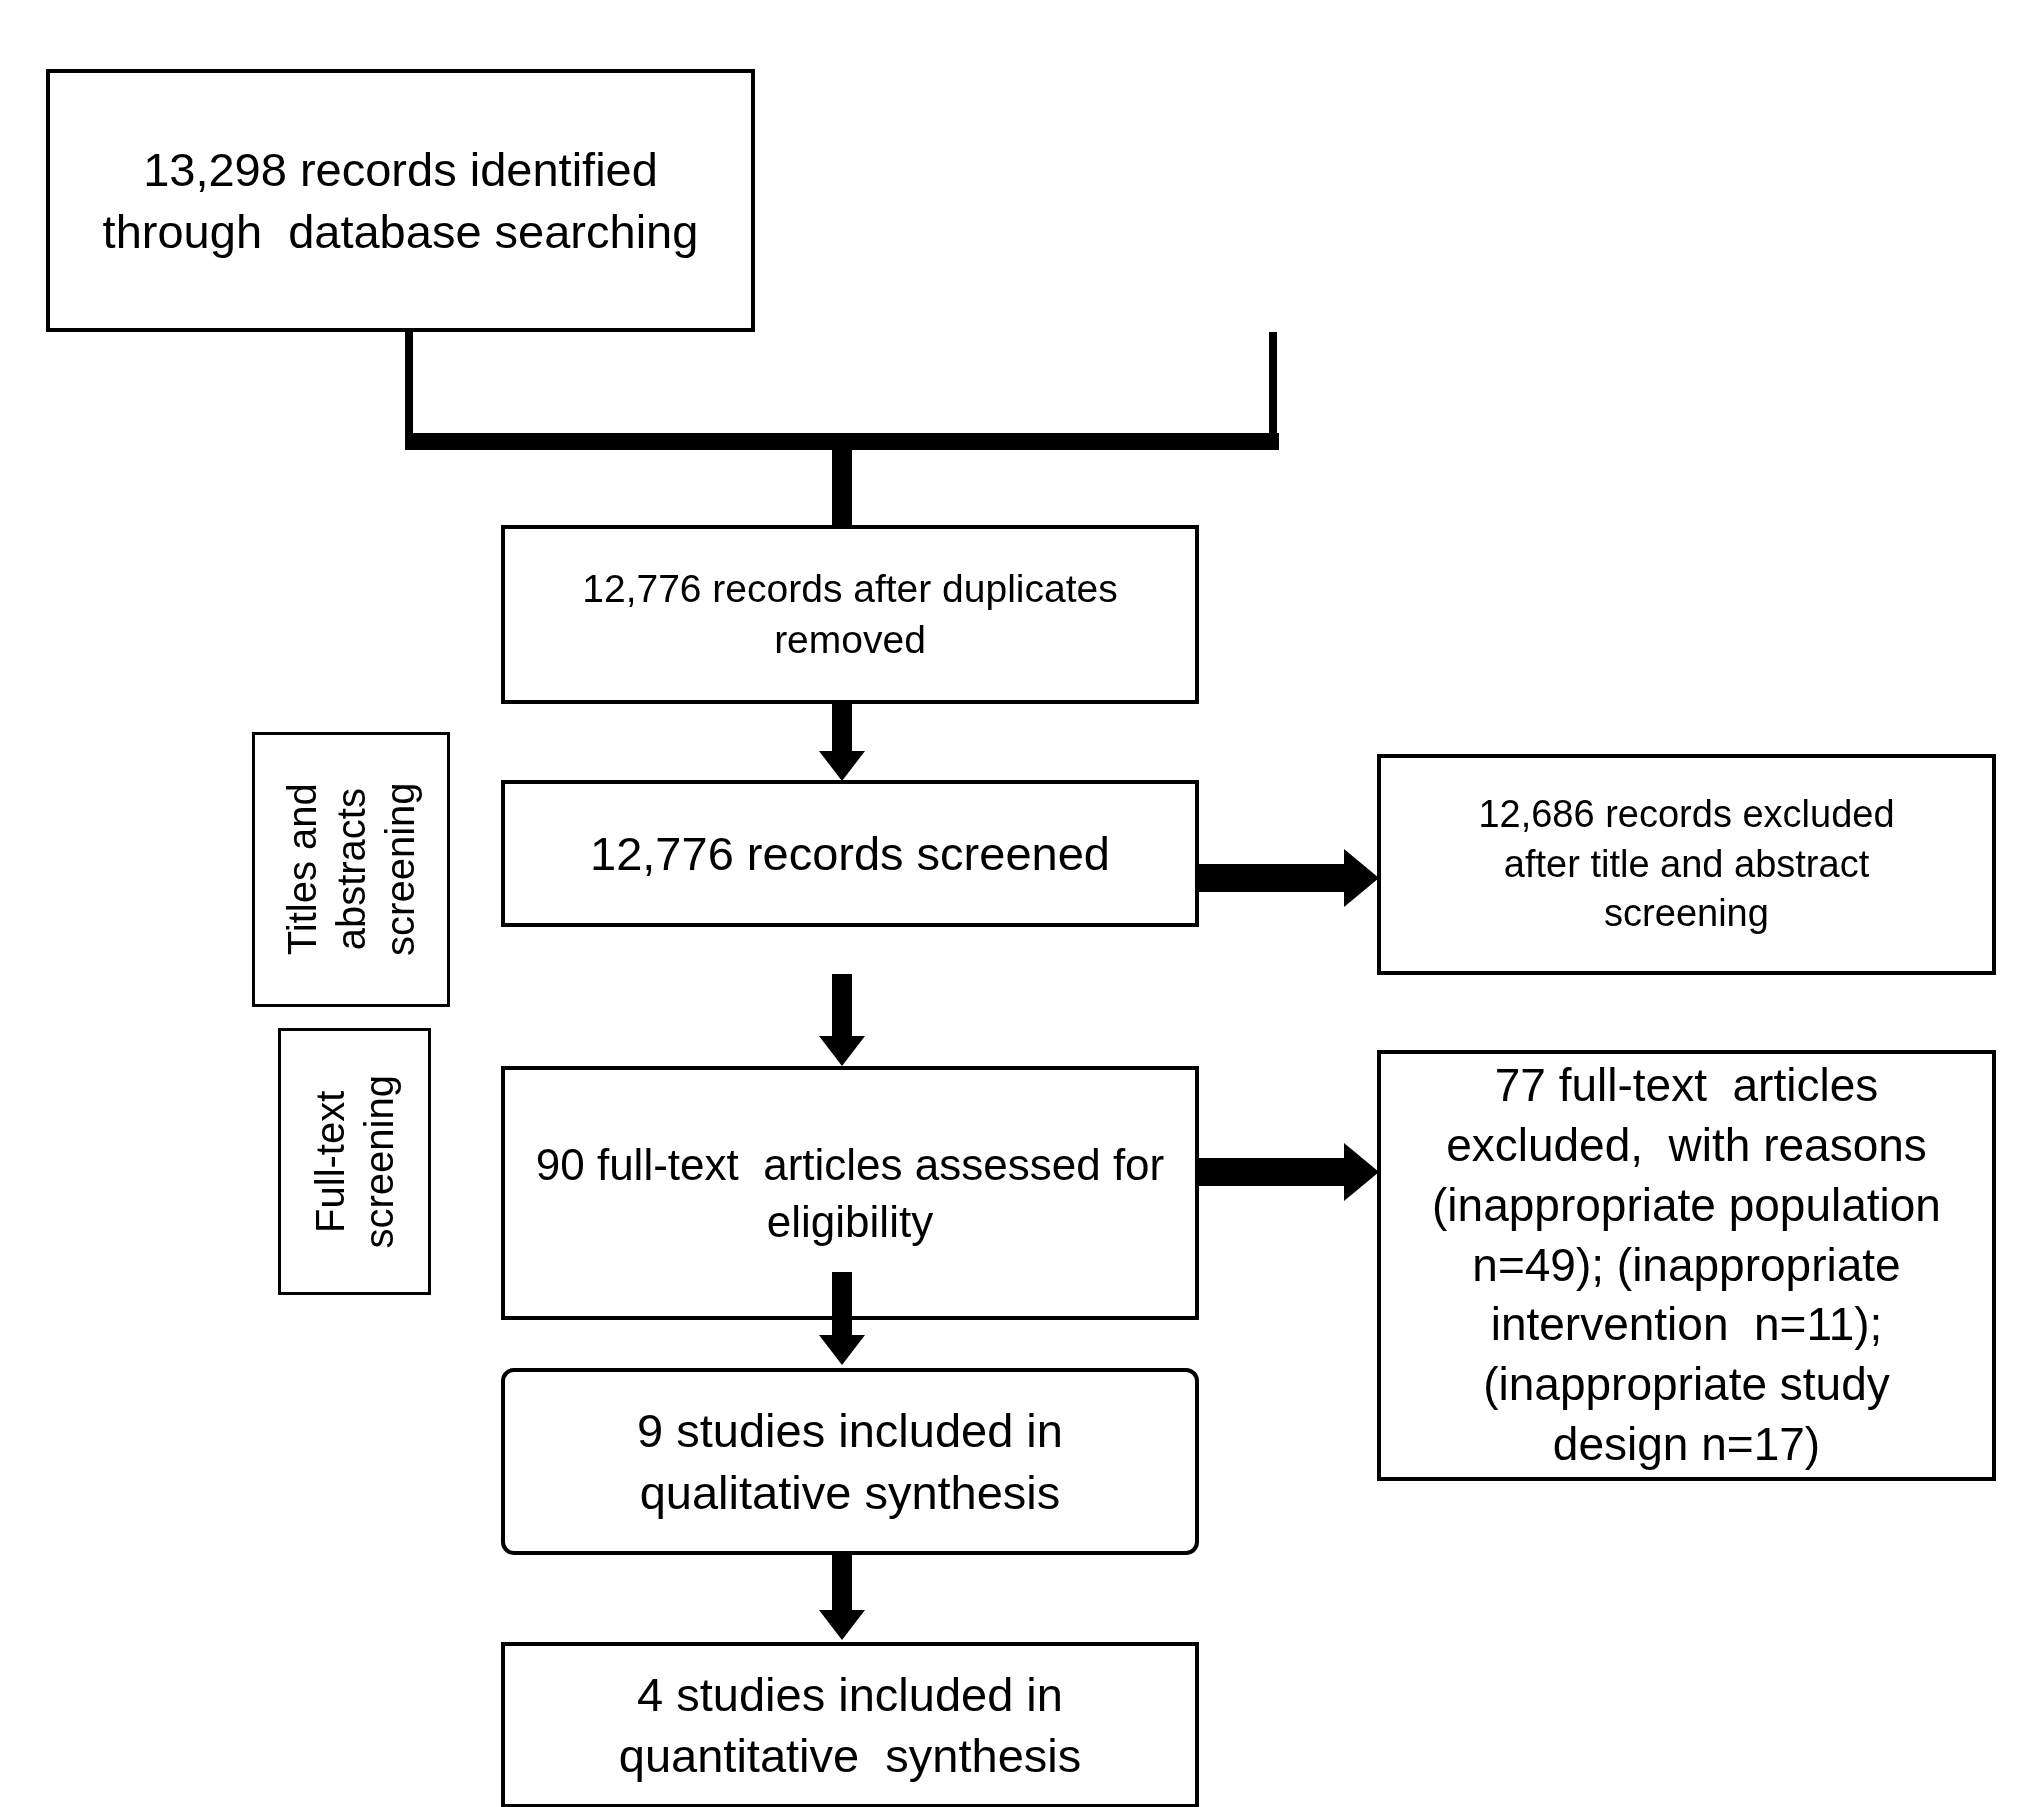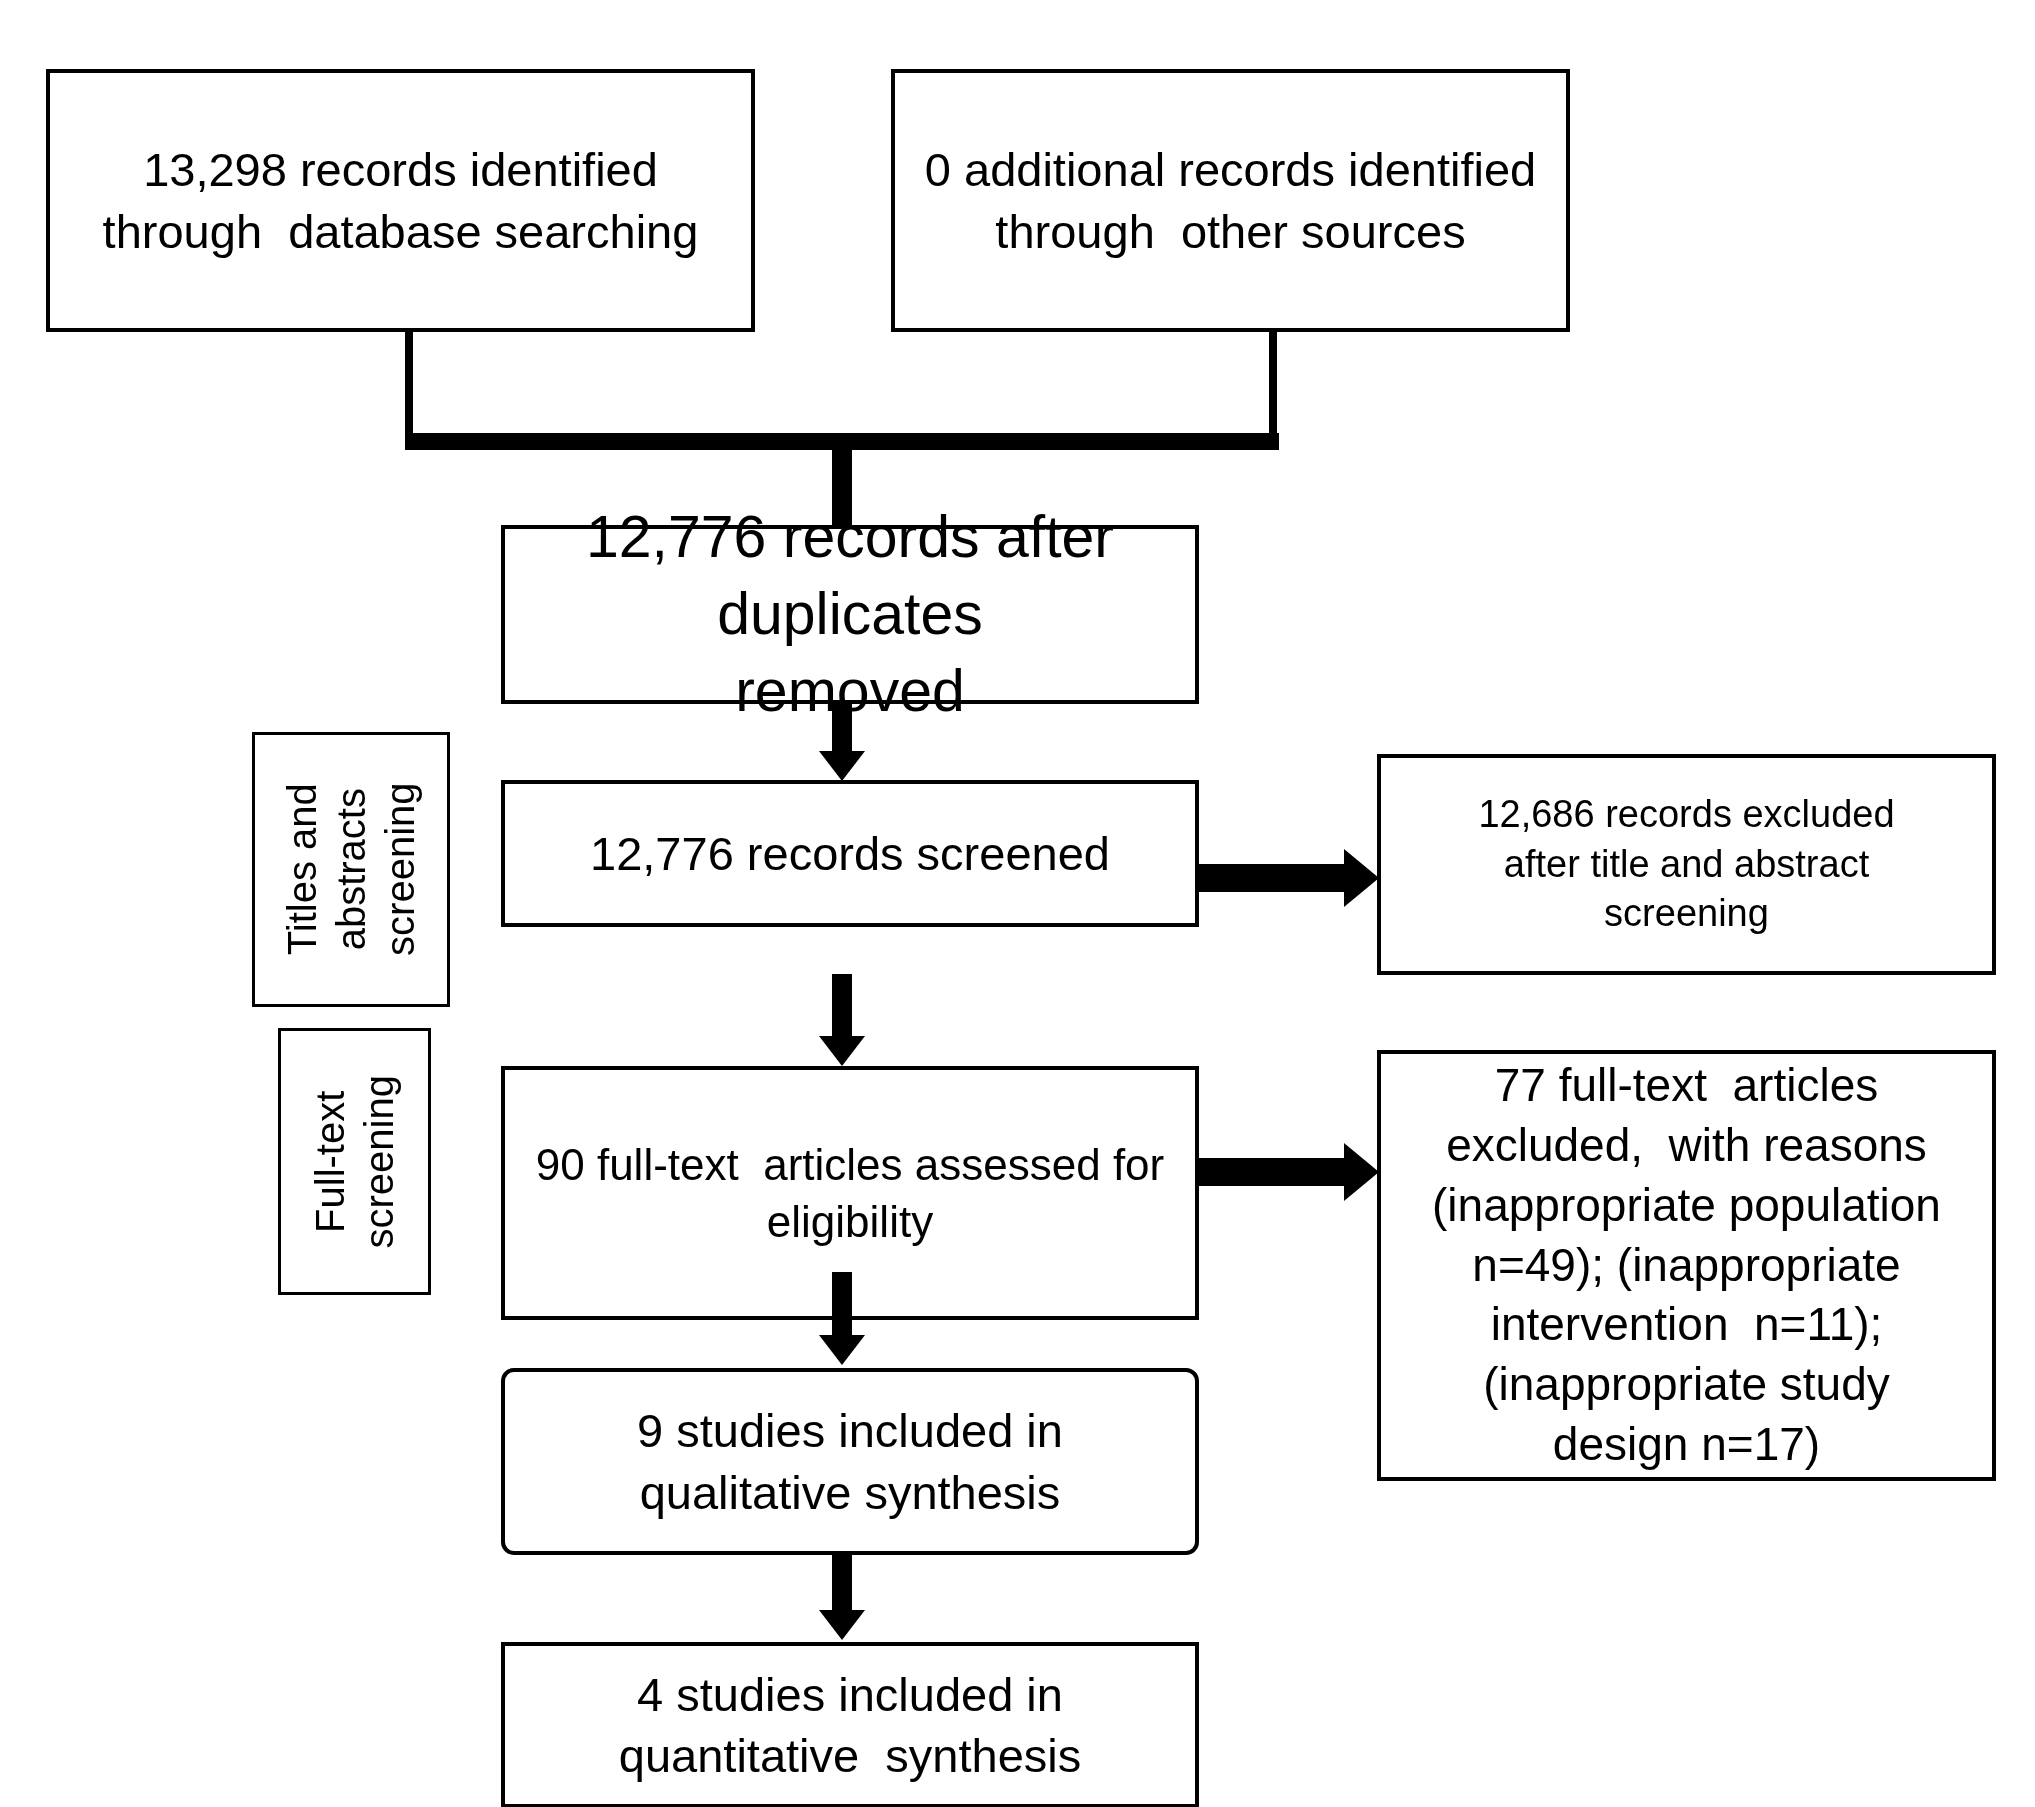--- a/index.html
+++ b/index.html
@@ -96,35 +96,31 @@
 </head>
 <body>
 
 <div id="diagram">
 
   <div class="box" style="left:46px; top:69px; width:709px; height:263px; font-size:47px;">
     <span class="box-txt">13,298 records identified
 through  database searching</span>
   </div>
 
-  <div class="box" style="left:891px; top:69px; width:679px; height:263px; font-size:47px;">
-    <span class="box-txt">0 additional records identified
-through  other sources</span>
-  </div>
 
   <div class="thin-v" style="left:405px; top:332px; width:7.6px; height:107px;"></div>
 
   <div class="thin-v" style="left:1269px; top:332px; width:7.6px; height:107px;"></div>
 
   <div class="hline" style="left:405px; top:433px; width:874px; height:17px;"></div>
 
   <div class="vline" style="left:832px; top:446px; width:20px; height:99px;"></div>
   <div class="arrow-down" style="left:813px; top:539px;"></div>
 
-  <div class="box" style="left:501px; top:525px; width:698px; height:179px; font-size:59px;">
+  <div class="box" style="left:501px; top:525px; width:698px; height:179px; font-size:39px;">
     <span class="box-txt">12,776 records after duplicates
 removed</span>
   </div>
 
   <div class="vline" style="left:832px; top:704px; width:20px; height:53px;"></div>
   <div class="arrow-down small" style="left:819px; top:751px;"></div>
 
   <div class="side-label" style="left:252px; top:732px; width:198px; height:275px;">
     <span class="vert" style="font-size:40px;">Titles and
 abstracts

